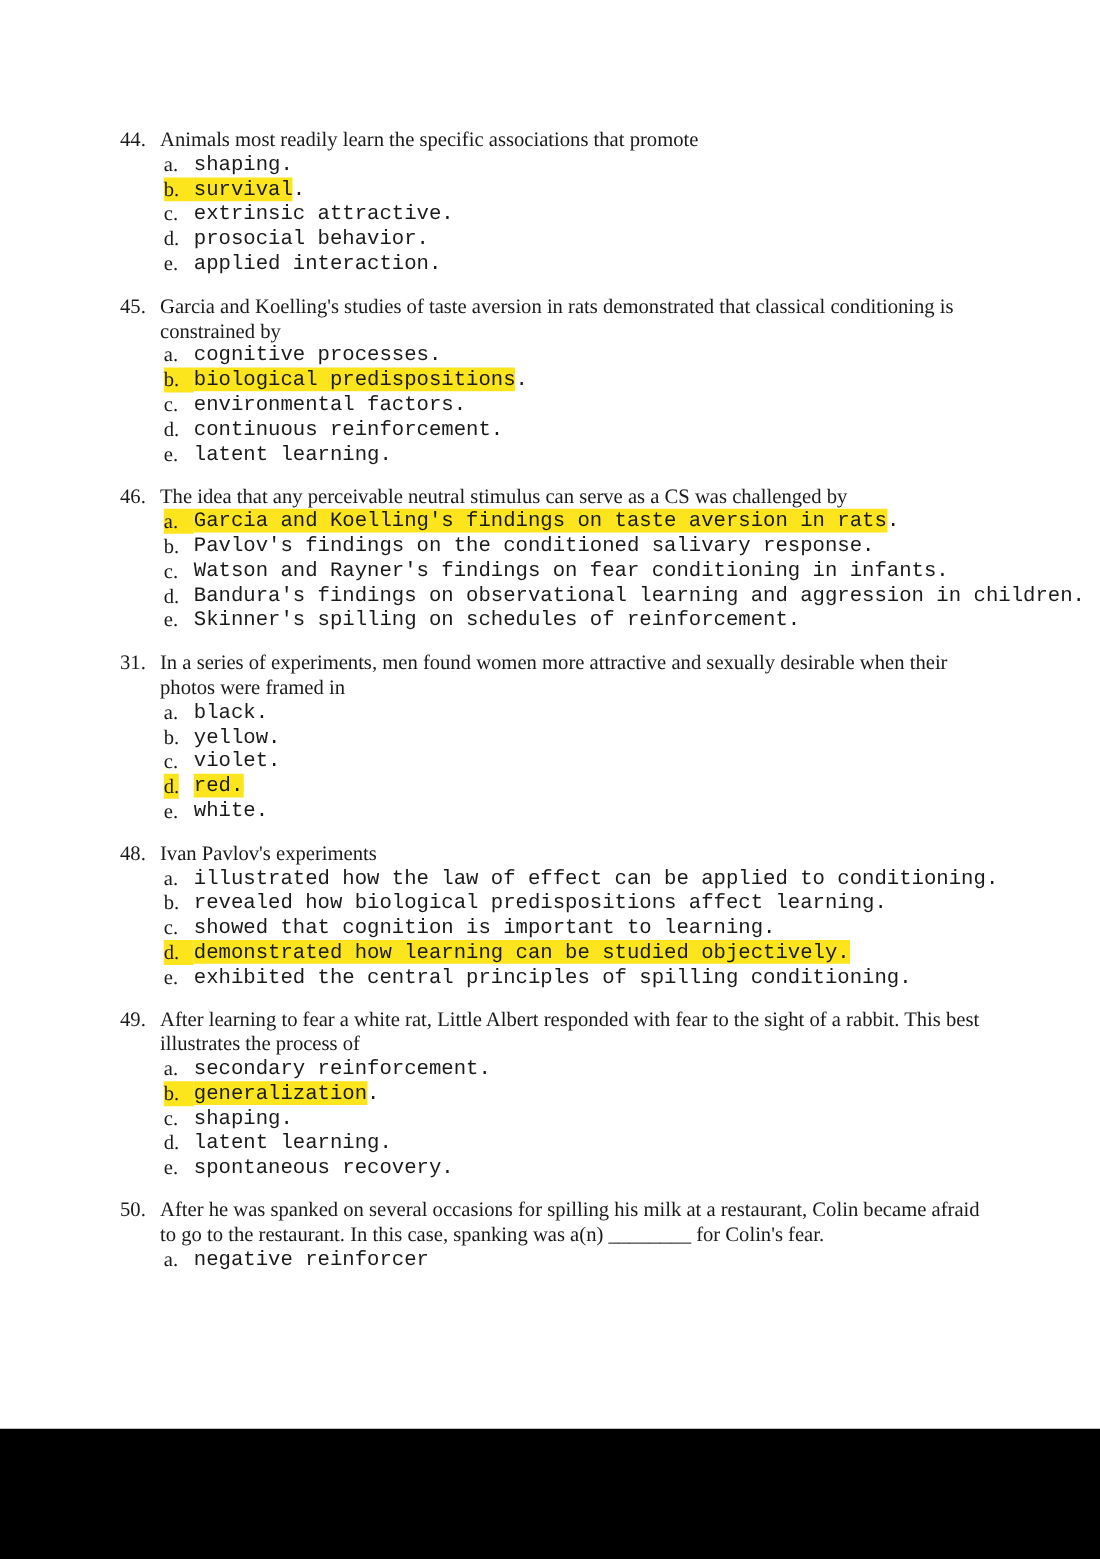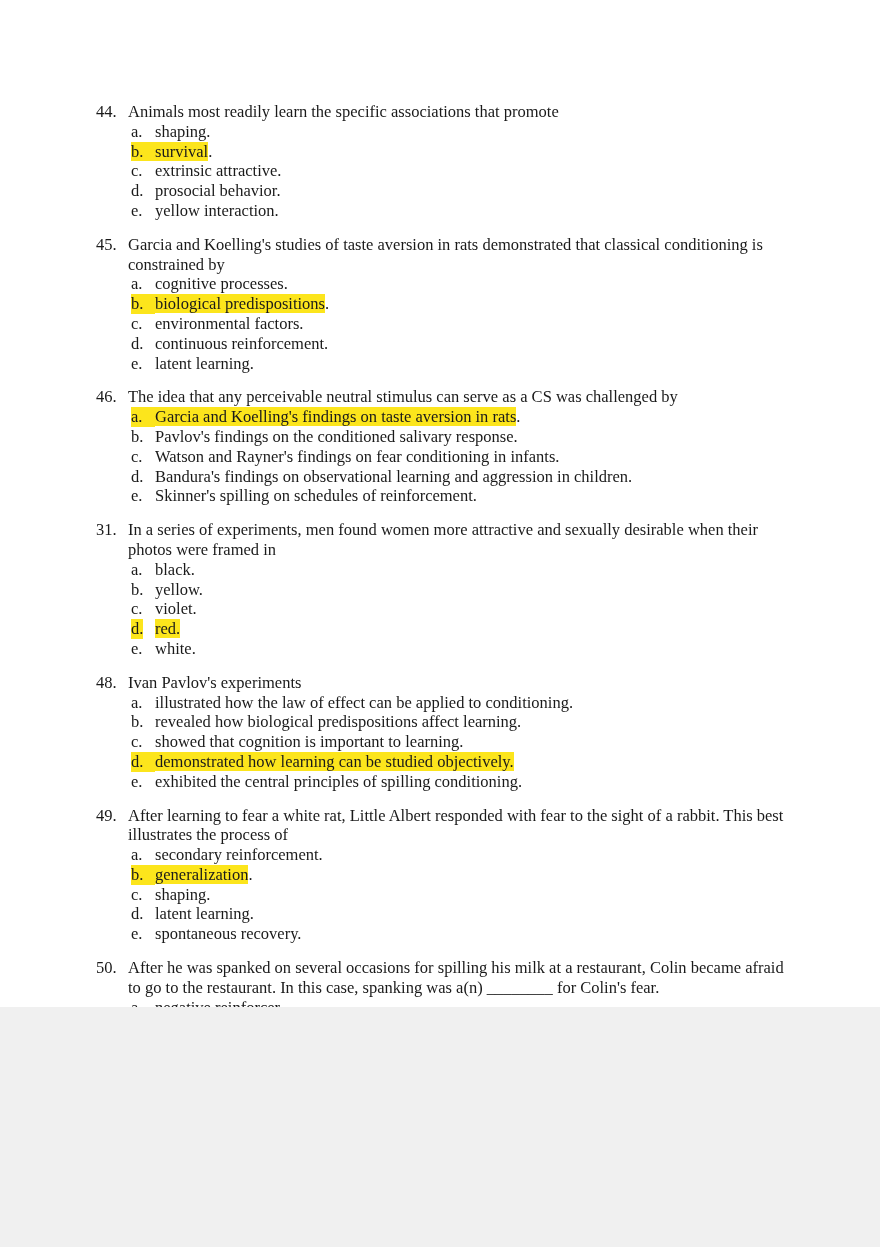--- a/index.html
+++ b/index.html
@@ -5,36 +5,36 @@
   :root{
     --hl:#fce51c;
     --ink:#1a1a1a;
     --paper:#ffffff;
     --bar:#000000;
   }
   *{box-sizing:border-box;}
   body{margin:0;background:#f0f0f0;}
   .page{
     position:relative;
-    width:880px;height:1007px;
+    width:880px;height:1247px;
     background:var(--paper);
     color:var(--ink);
     font-family:"Liberation Serif", serif;
     font-size:16.5px;
     overflow:hidden;
     margin:0 auto;
   }
   .questions{position:absolute;left:0;top:102px;right:0;}
   .question{position:relative;padding-left:128px;line-height:19.8px;margin-bottom:14px;}
   .qnum{position:absolute;left:96px;top:0;}
   .stem{white-space:pre;}
   .opt{position:relative;}
   .opt-letter{position:absolute;left:3px;top:0;}
   .opt-letter.joined{display:inline-block;width:24px;}
-  .opt-text{display:block;margin-left:27px;white-space:pre;}
+  .opt-text{display:block;margin-left:27px;white-space:pre;font-family:Liberation Mono, monospace;}
   .hl{background:var(--hl);}
   .footer-bar{position:absolute;left:0;top:1143px;width:100%;height:104px;background:var(--bar);}
 </style>
 </head>
 <body>
 
 <div class="page">
   <div class="questions">
   <div class="question">
     <span class="qnum">44.</span>
@@ -51,21 +51,21 @@
           <div class="opt">
             <span class="opt-letter">c.</span>
             <span class="opt-text"><span>extrinsic attractive.</span></span>
           </div>
           <div class="opt">
             <span class="opt-letter">d.</span>
             <span class="opt-text"><span>prosocial behavior.</span></span>
           </div>
           <div class="opt">
             <span class="opt-letter">e.</span>
-            <span class="opt-text"><span>yellow interaction.</span></span>
+            <span class="opt-text"><span>applied interaction.</span></span>
           </div>
         </div>
   </div>
 
   <div class="question">
     <span class="qnum">45.</span>
     <div class="stem">Garcia and Koelling's studies of taste aversion in rats demonstrated that classical conditioning is
 constrained by</div>
     <div class="options">
           <div class="opt">

